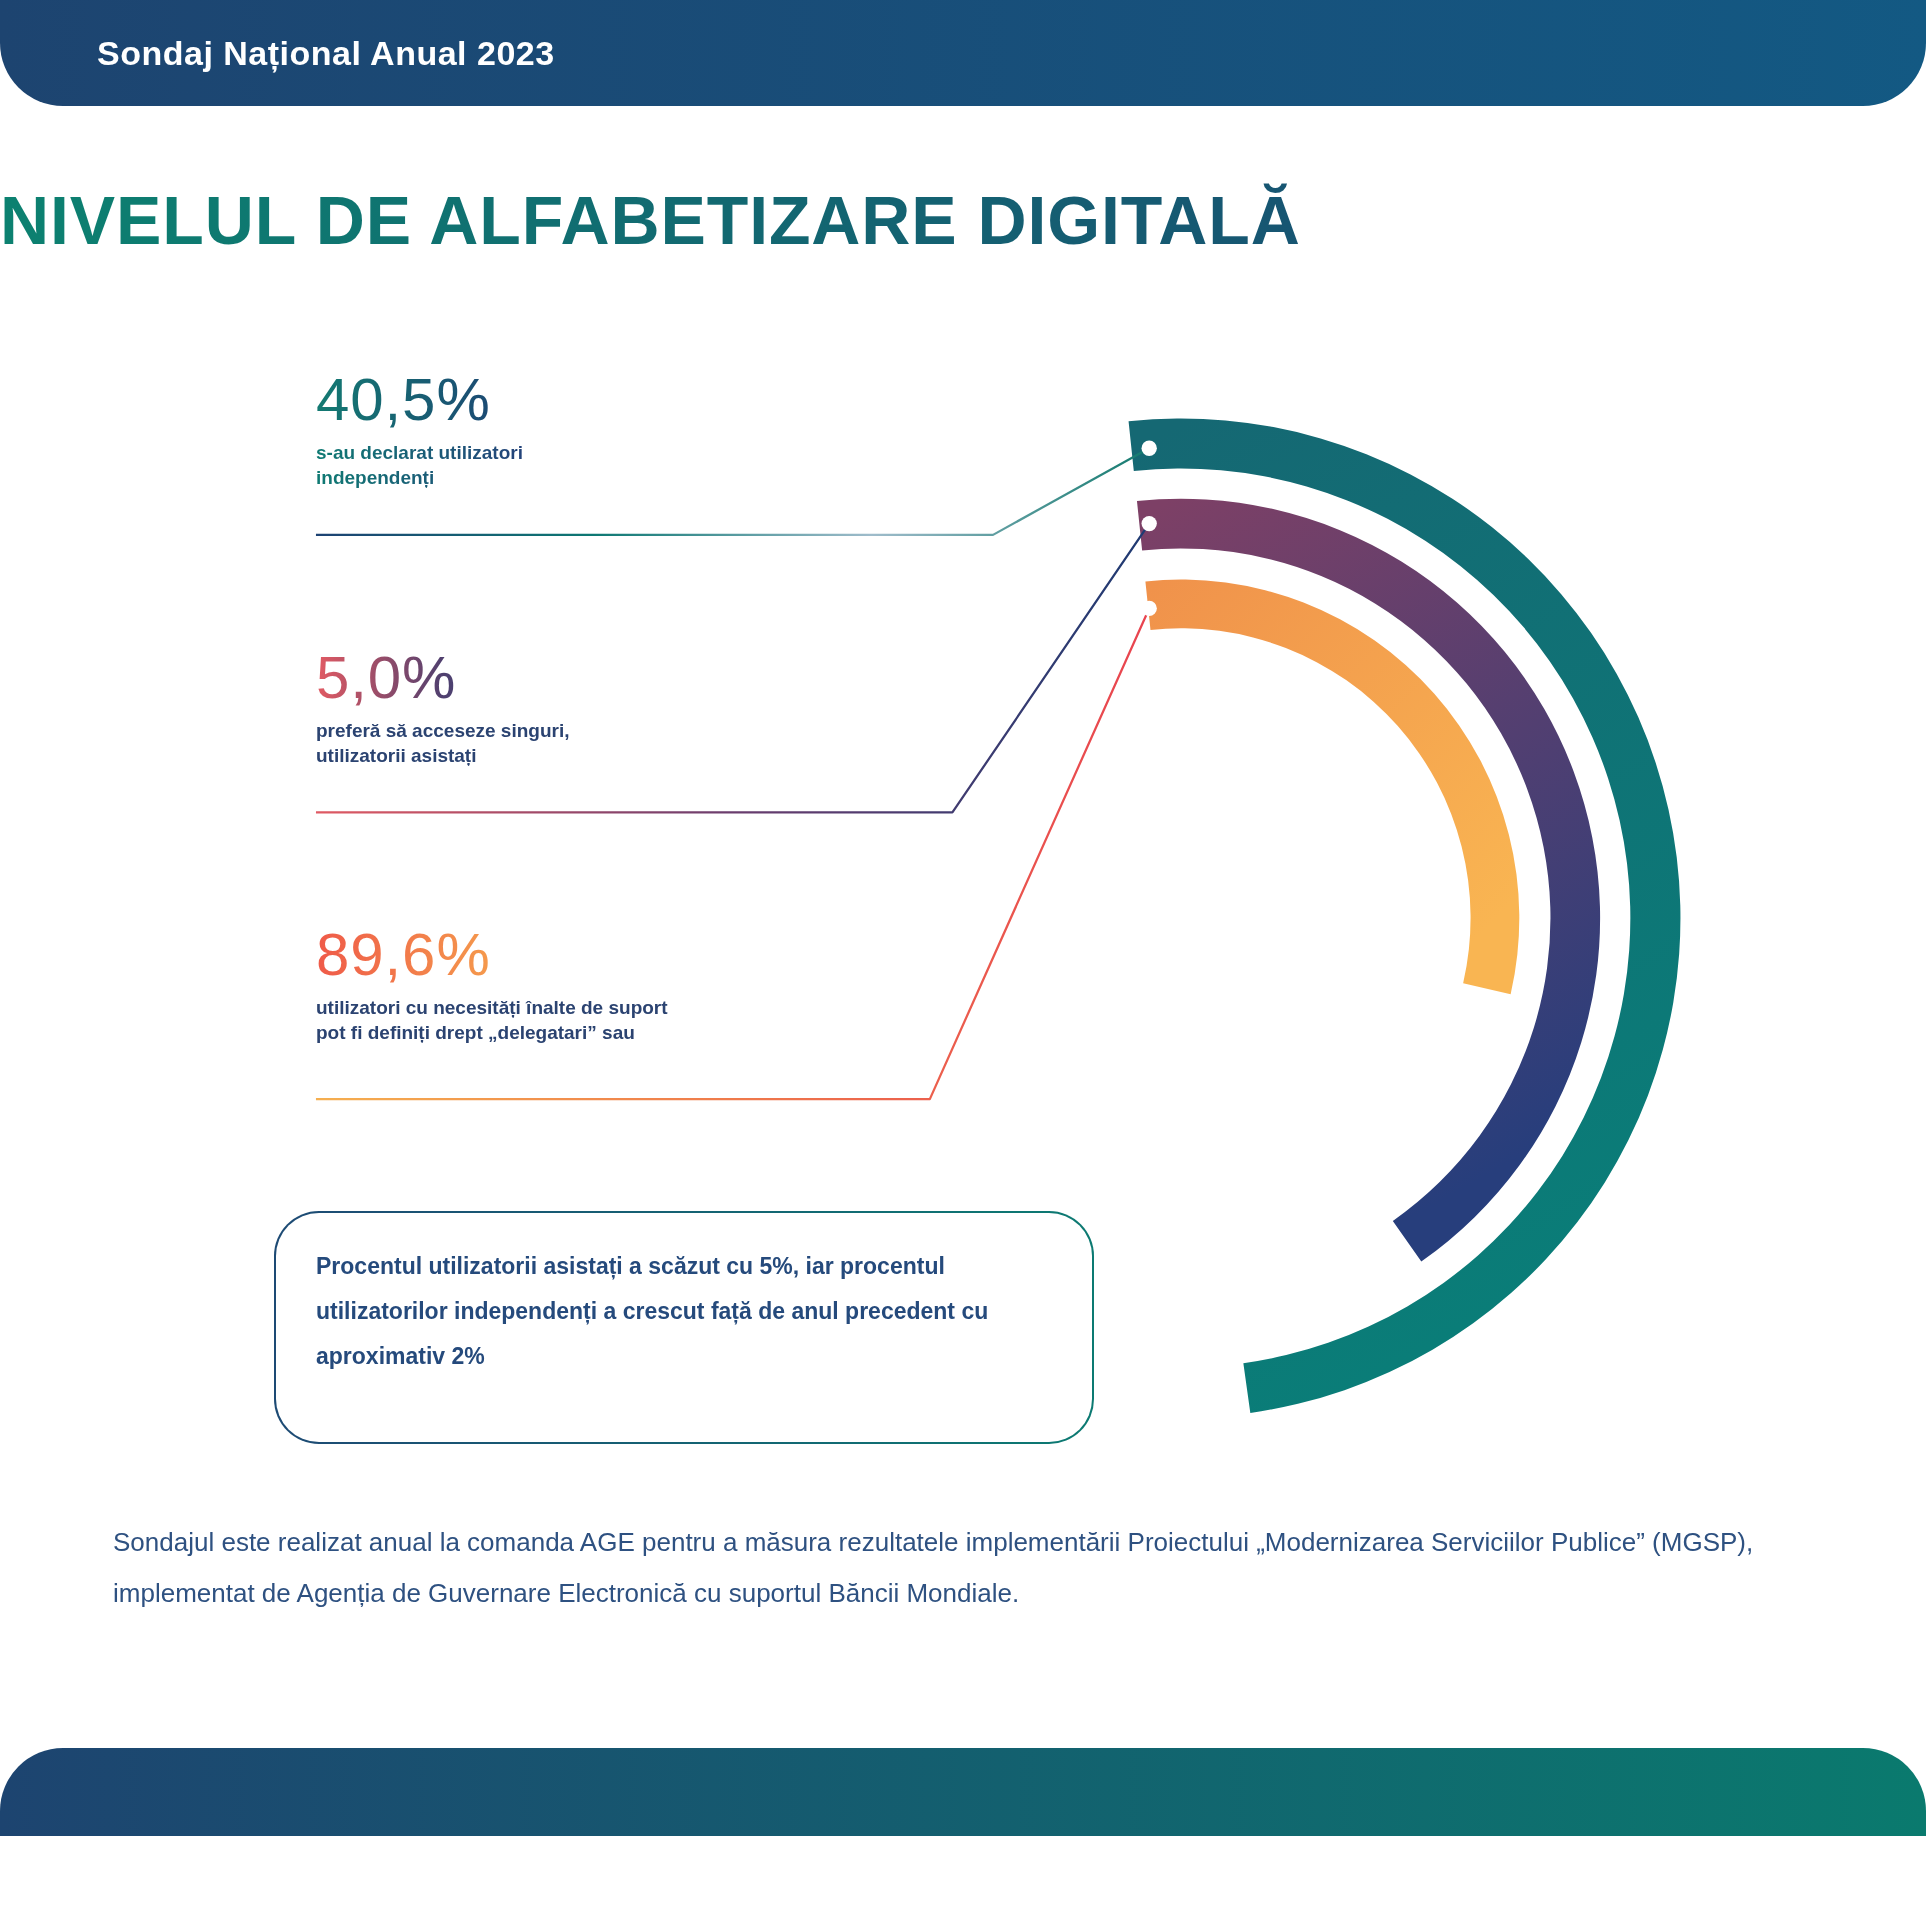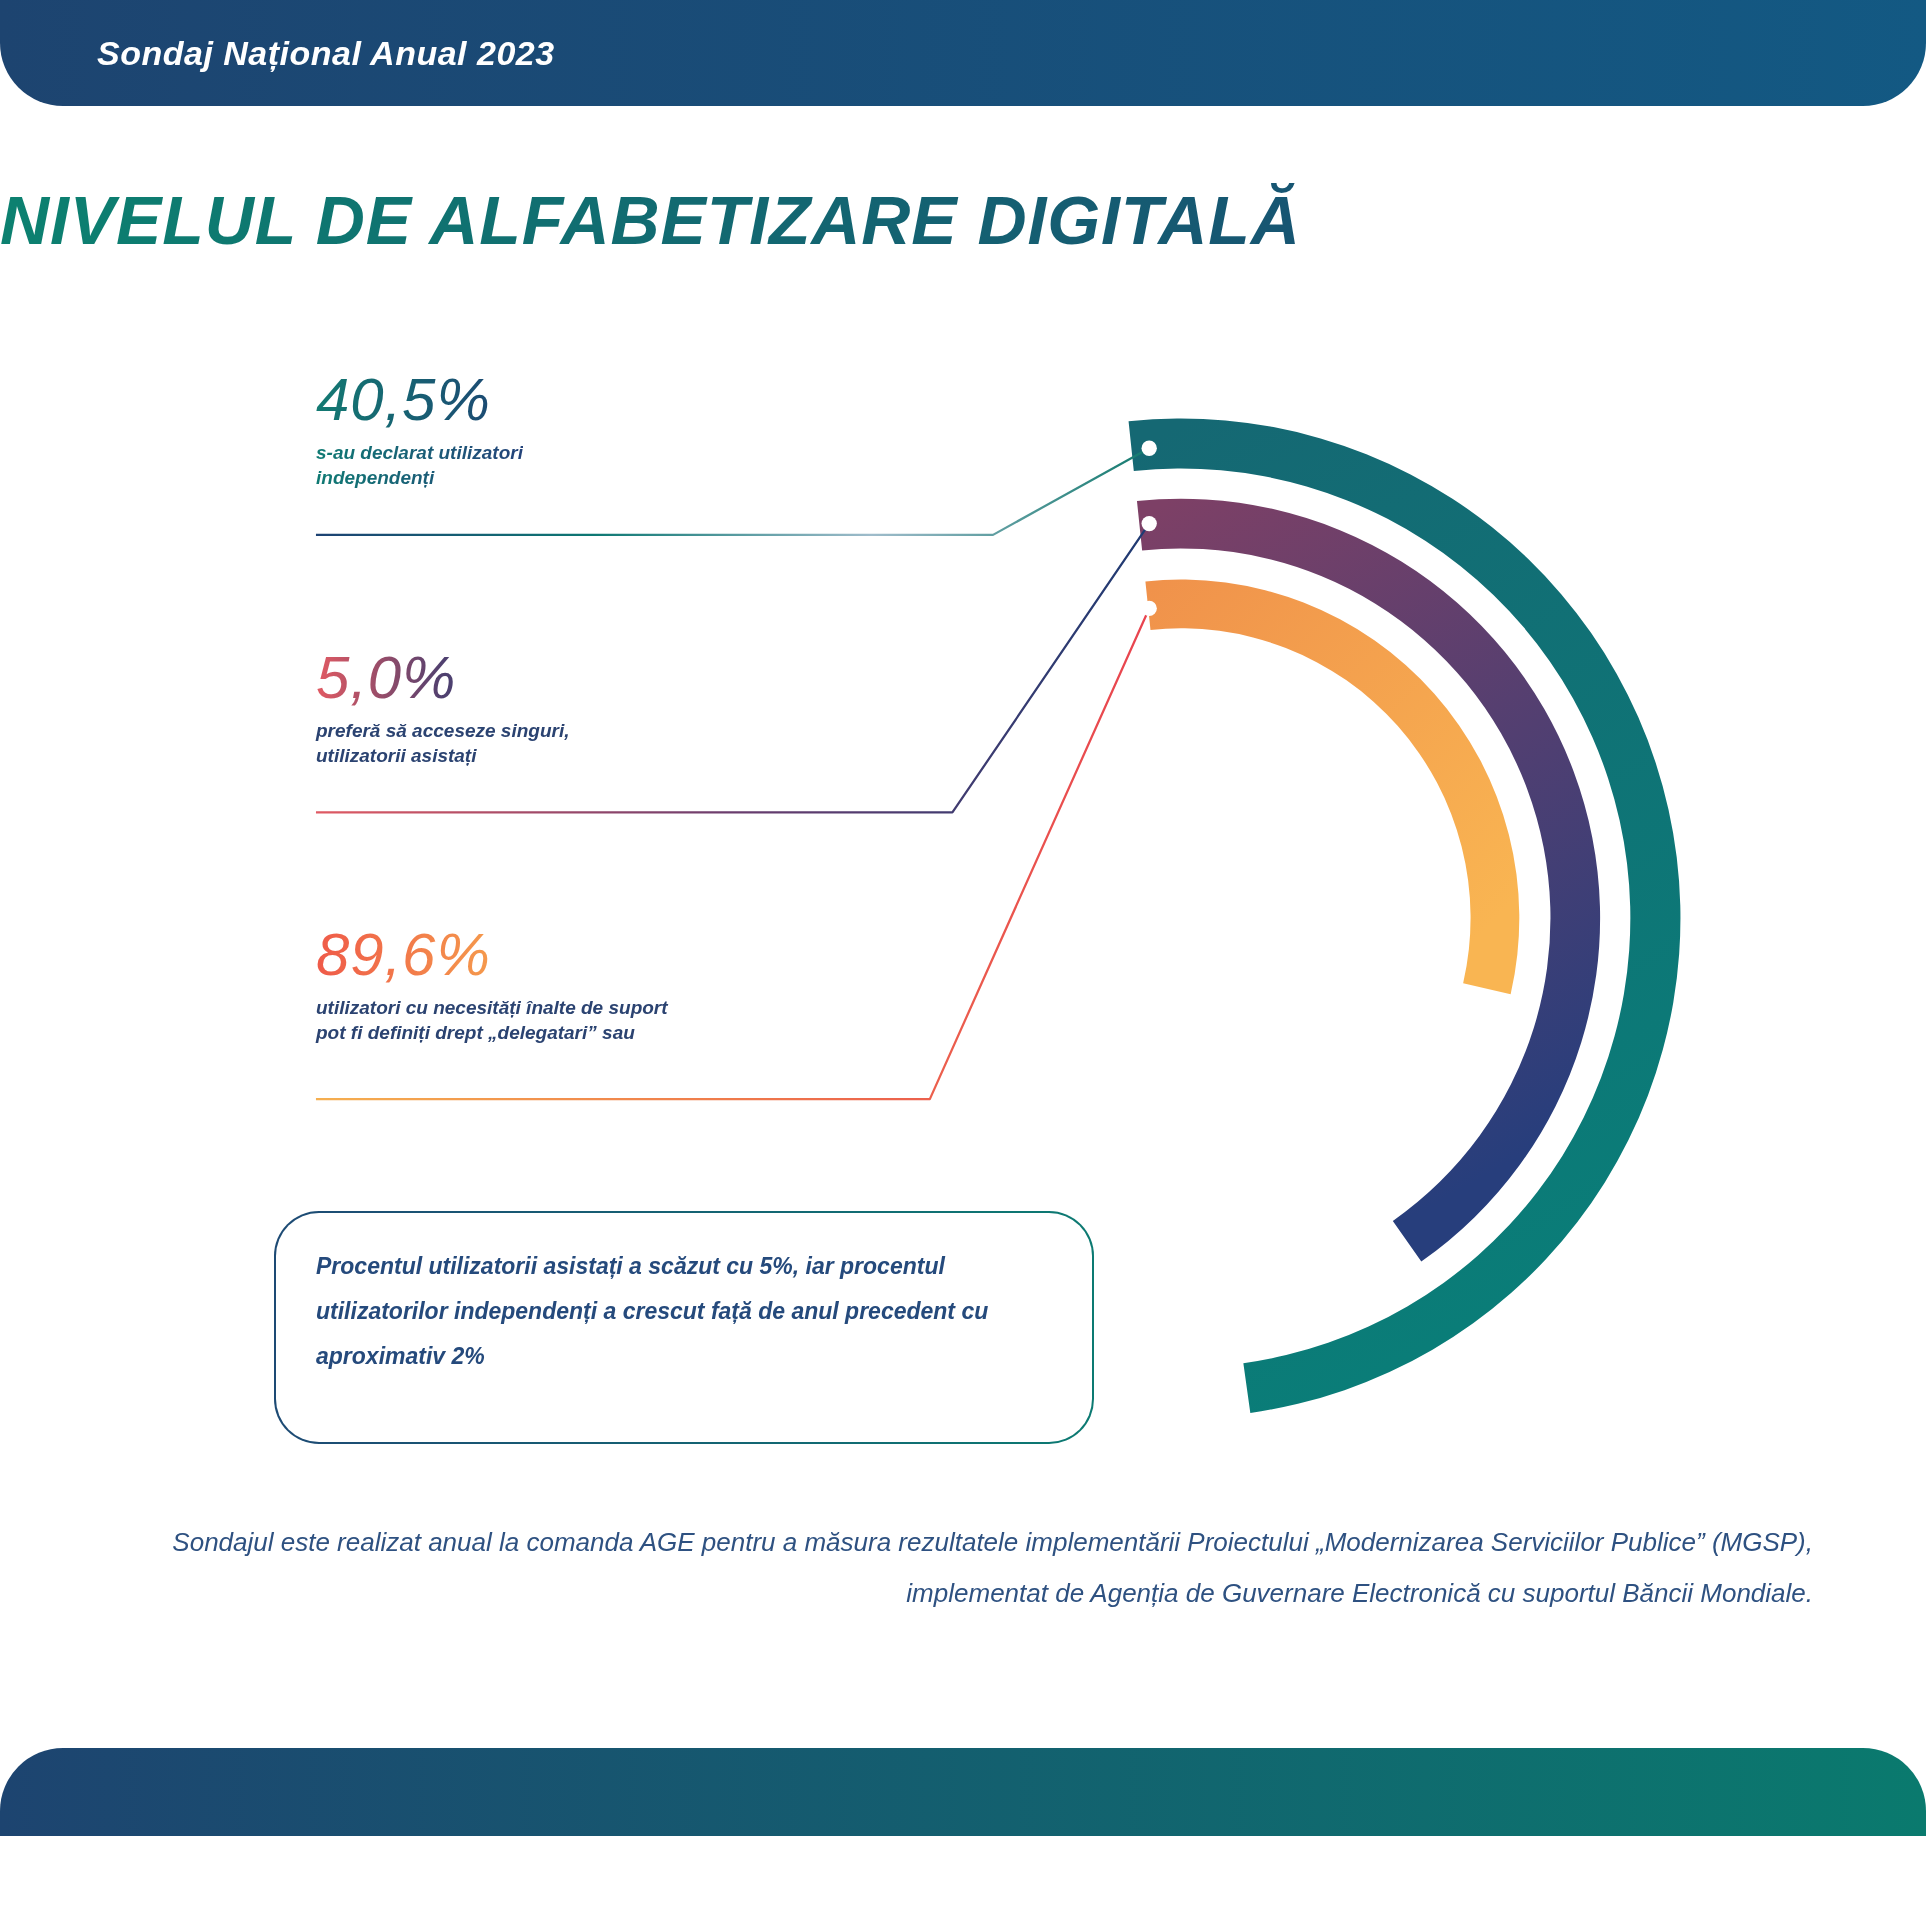--- a/index.html
+++ b/index.html
@@ -1,38 +1,38 @@
 <!DOCTYPE html>
 <html style="font-size:7.2px"><head>
 <meta charset="utf-8">
 <style>
   html,body{margin:0;padding:0;background:#ffffff;}
   .canvas{position:relative;width:1926px;height:1836px;background:#ffffff;overflow:hidden;
-          font-family:"Liberation Sans", sans-serif;font-style:italic;}
+          font-family:"Liberation Sans", sans-serif;}
   
   .top-bar{position:absolute;left:0;top:0;width:1926px;height:106px;
            border-radius:0 0 63px 63px;display:flex;align-items:center;}
   .top-bar span{color:#ffffff;font-size:34px;font-weight:700;margin-left:97px;letter-spacing:0.5px;}
   
   .main-title{position:absolute;left:0;top:181px;width:1926px;text-align:left;
               font-size:68px;font-weight:700;letter-spacing:0.9px;margin:0;}
   .grad-text{-webkit-background-clip:text;background-clip:text;color:transparent;}
   
   .stat{position:absolute;left:316px;}
   .stat-value{font-size:60px;font-weight:500;line-height:1.0;letter-spacing:0.9px;}
   .stat-desc{margin-top:10px;font-size:19px;font-weight:700;line-height:1.34;}
   .stat1{top:370px;} .stat2{top:648px;} .stat3{top:925px;}
   
   .note-box{position:absolute;left:274px;top:1211px;width:820px;height:233px;box-sizing:border-box;
             border:2.7px solid transparent;border-radius:45px;
             background-clip:padding-box,border-box;background-origin:border-box;}
   .note-box .note-text{padding:31px 13px 0 40px;font-size:23px;font-weight:700;line-height:1.95;}
   
   .footer-note{position:absolute;left:0;top:1517px;width:1926px;box-sizing:border-box;
-               padding:0 113px;text-align:right;font-size:26px;font-weight:400;line-height:1.95;}
+               padding:0 113px;text-align:left;font-size:26px;font-weight:400;line-height:1.95;}
   
   .bottom-bar{position:absolute;left:0;top:1748px;width:1926px;height:178px;
               border-radius:63px 63px 0 0;}
   .chart-svg{position:absolute;left:0;top:0;}
 </style>
 </head>
 <body>
 
 <div class="canvas">
 

